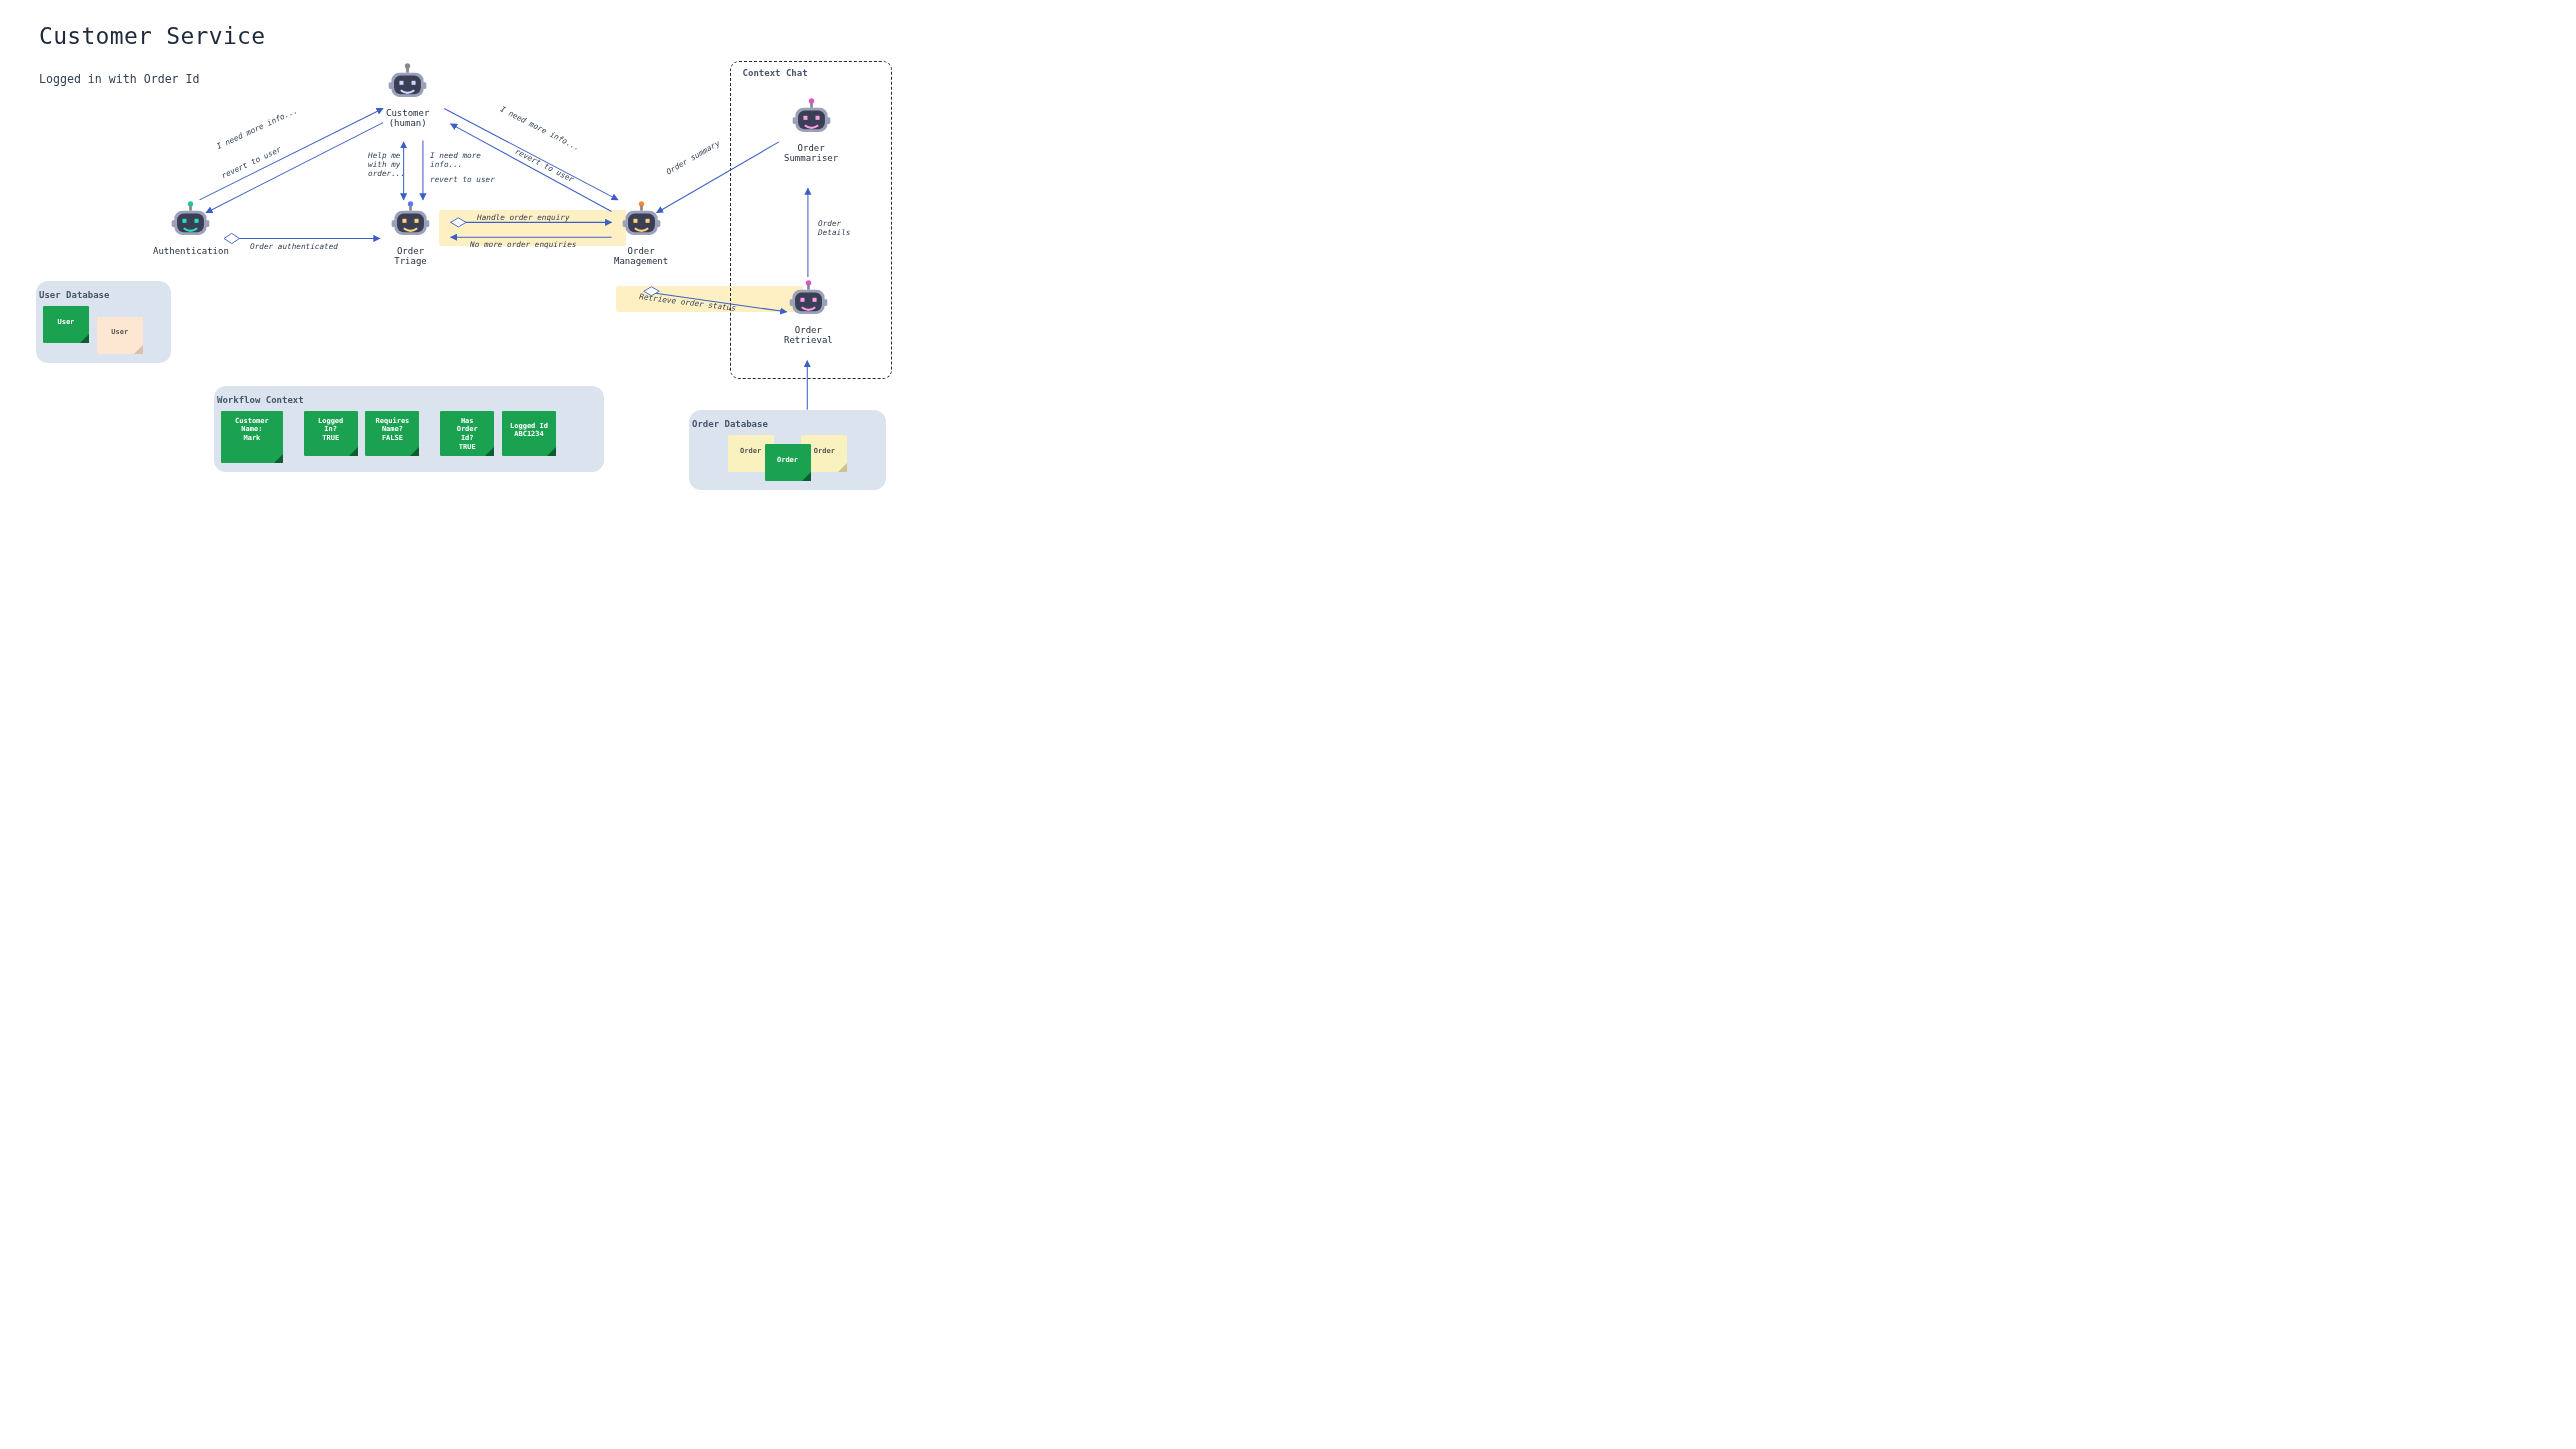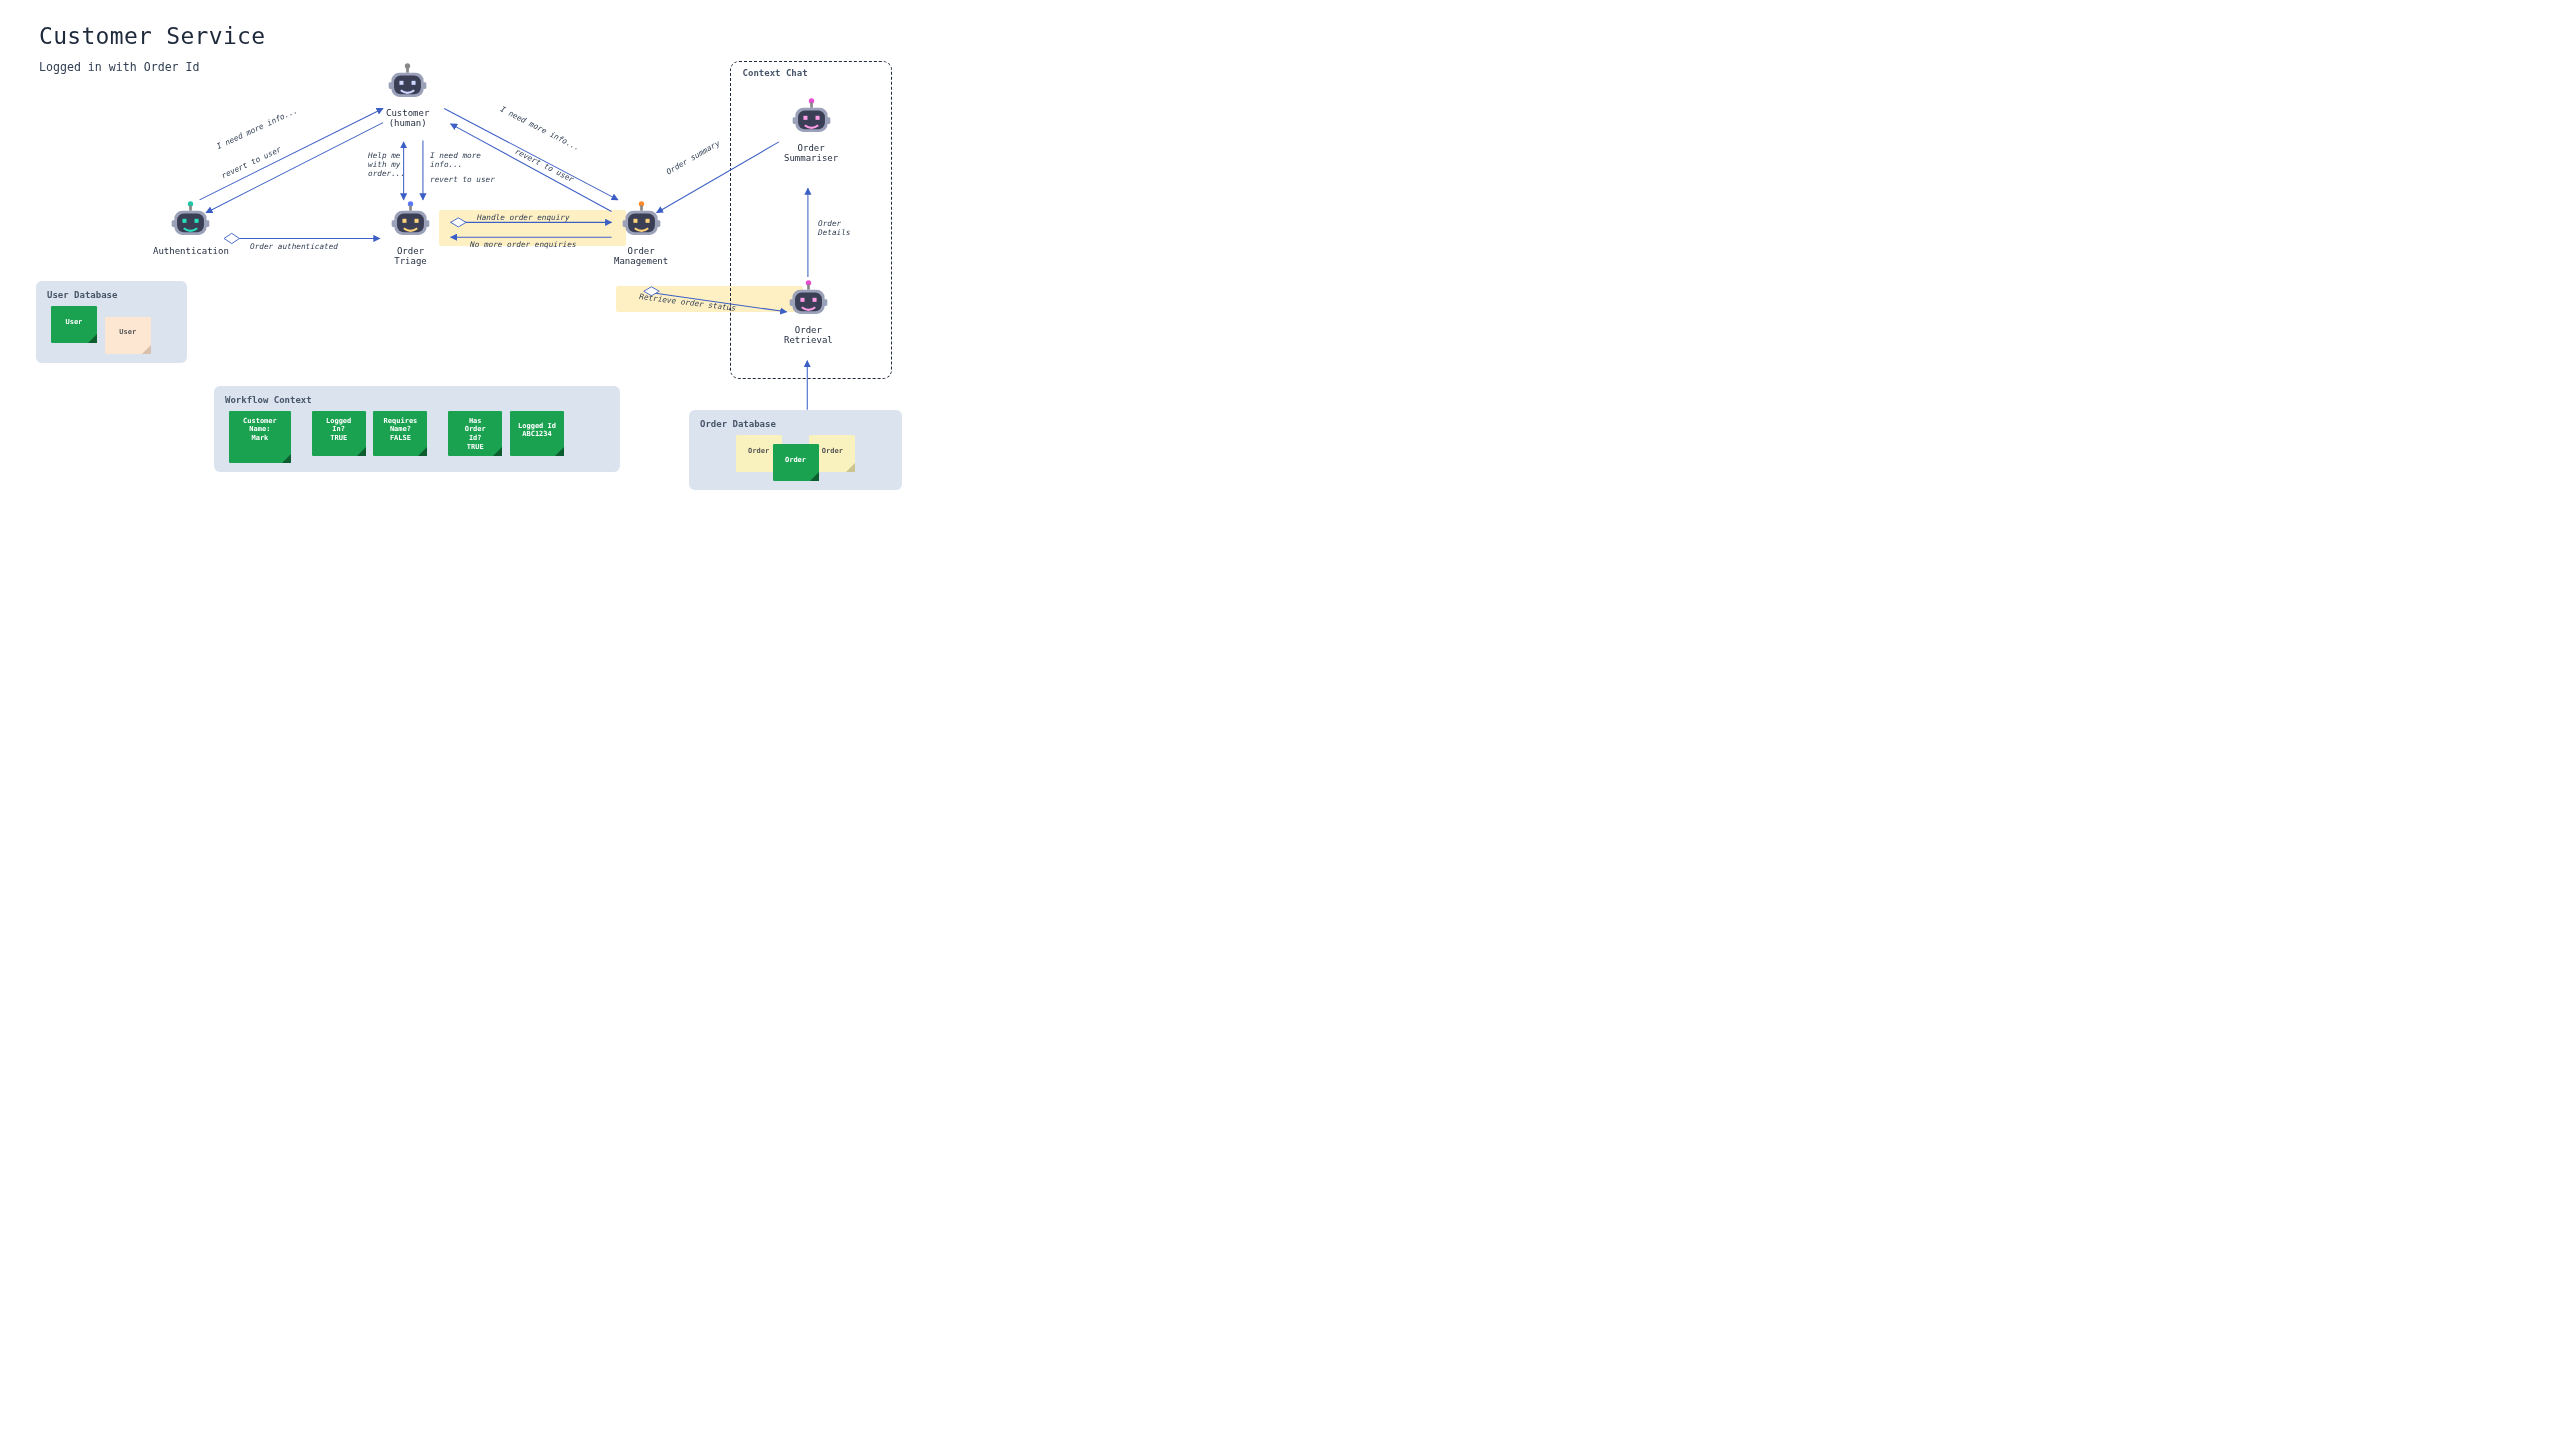--- a/index.html
+++ b/index.html
@@ -1,21 +1,21 @@
 <!DOCTYPE html>
 <html style="font-size:10.3px"><head>
 <meta charset="utf-8">
 <style>
   html,body{margin:0;padding:0;background:#fff;font-family:ui-monospace,Menlo,Consolas,monospace;color:#1e293b}
   #stage{position:relative;width:927px;height:522px}
   .title{position:absolute;left:39px;top:23px;font-size:23px;font-weight:400;letter-spacing:0.3px}
-  .subtitle{position:absolute;left:39px;top:60px;font-size:11.6px;color:#334155}
-
-  
-  .panel{position:absolute;background:#dbe4ee;border-radius:6px;padding:9px 11px}
+  .subtitle{position:absolute;left:39px;top:72px;font-size:11.6px;color:#334155}
+
+  
+  .panel{position:absolute;background:#dbe4ee;border-radius:12px;padding:9px 3px}
   .panel-title{font-size:9px;color:#475569;font-weight:600;margin-bottom:6.4px}
 
   
   .note{position:relative;display:inline-block;width:54px;height:45px;margin:0 3.9px;border-radius:1.3px;font-size:7px;line-height:1.25;text-align:center;padding:5.2px 2.6px 2.6px;box-sizing:border-box;font-weight:600;vertical-align:top}
   .note::after{content:"";position:absolute;right:0;bottom:0;border-style:solid;border-width:0 0 9px 9px}
   .note.green{background:#1aa251;color:#fff}
   .note.green::after{border-color:transparent transparent #0d5e2f transparent}
   .note.green.lg{width:62px;height:52px}
   .note.beige{background:#fde7d3;color:#555}
   .note.beige::after{border-color:transparent transparent #d9c0ab transparent}

